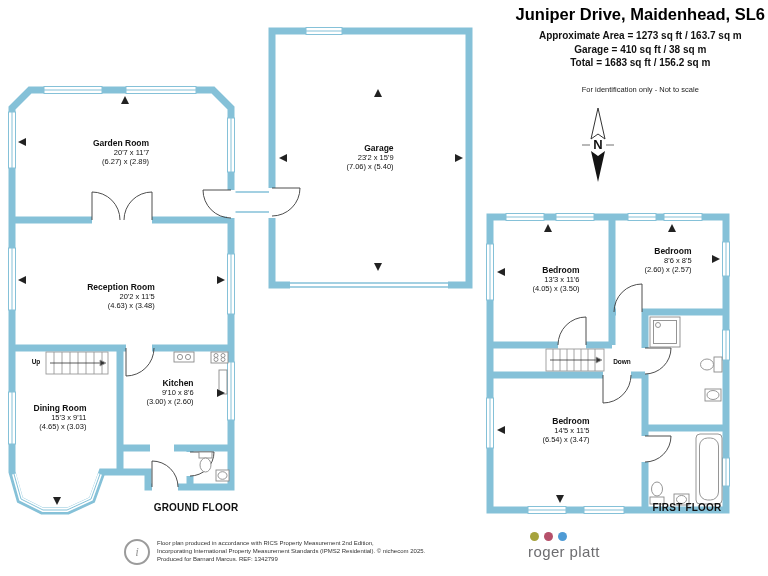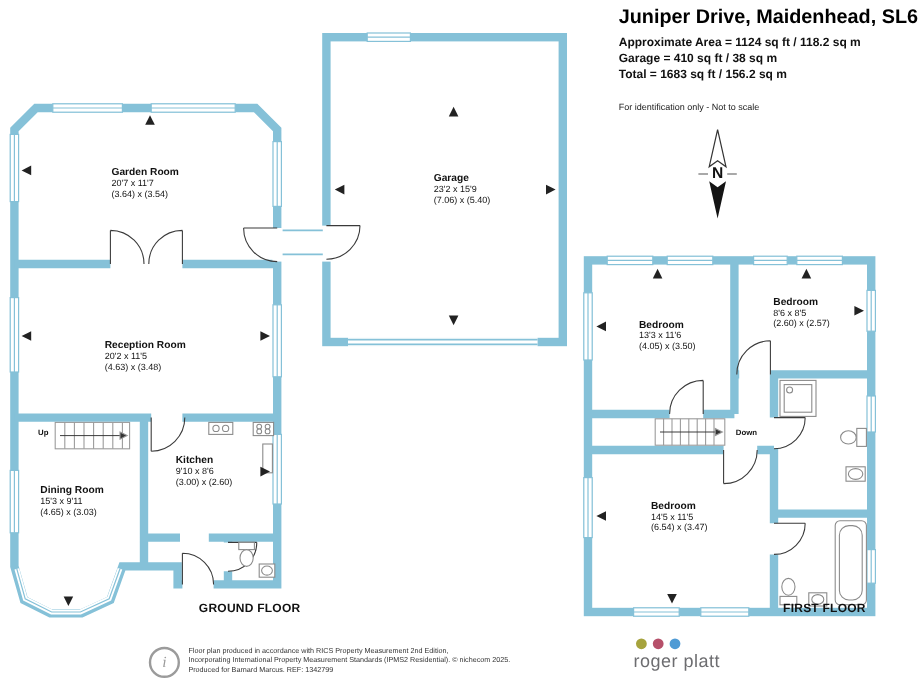--- a/index.html
+++ b/index.html
@@ -21,28 +21,28 @@
   .stair  { fill:none; stroke:#9a9a9a; stroke-width:0.9; }
   .sarrow { stroke:#333; stroke-width:0.8; fill:none; }
   .shead  { fill:#333; }
   .fix    { fill:#fff; stroke:#8a8a8a; stroke-width:0.9; }
   .dim    { fill:#222; }
   .cmp-o  { fill:#fff; stroke:#333; stroke-width:1; }
   .cmp-s  { fill:#141414; }
   .cmp-l  { stroke:#333; stroke-width:0.7; }
 
   
-  .header { position:absolute; top:5px; right:3px; text-align:left; }
+  .header { position:absolute; top:5px; right:3px; text-align:center; }
   .title  { font-size:16.5px; font-weight:bold; color:#000; }
   .area-lines { margin-top:5px; }
   .area-line  { font-size:10px; font-weight:bold; line-height:13.5px; }
   .note   { font-size:7.5px; margin-top:15px; color:#222; }
 
   
-  .room-label { position:absolute; transform:translate(-50%,-50%); text-align:left; white-space:nowrap; }
+  .room-label { position:absolute; transform:translate(-50%,-50%); text-align:right; white-space:nowrap; }
   .room-label .rname { font-size:8.5px; font-weight:bold; line-height:10px; }
   .room-label .rdim  { font-size:7.5px; line-height:9px; }
   .floor-label  { position:absolute; transform:translateX(-50%); font-size:10px; font-weight:bold; letter-spacing:.2px; }
   .stairs-label { position:absolute; transform:translate(-50%,-50%); font-size:6.5px; font-weight:bold; }
   .compass-n    { position:absolute; transform:translate(-50%,-50%); font-size:13px; font-weight:bold; }
 
   
   .footer-icon { position:absolute; left:124px; top:539px; width:26px; height:26px; border:2px solid #9b9b9b;
                  border-radius:50%; color:#9b9b9b; font-size:13px; display:flex; align-items:center; justify-content:center;
                  font-style:italic; font-family:"Liberation Serif", serif; }
@@ -321,50 +321,50 @@
       <line class="cmp-l" x1="582" y1="145" x2="590" y2="145"></line>
       <line class="cmp-l" x1="606" y1="145" x2="614" y2="145"></line>
       <polygon class="cmp-o" points="598,108 605,139 598,134 591,139"></polygon>
       <polygon class="cmp-s" points="598,182 605,151 598,156 591,151"></polygon>
     </g>
   </svg>
 
   <div class="header">
     <div class="title">Juniper Drive, Maidenhead, SL6</div>
     <div class="area-lines">
-      <div class="area-line">Approximate Area = 1124 sq ft / 118.2 sq m</div>
+      <div class="area-line">Approximate Area = 1273 sq ft / 163.7 sq m</div>
       <div class="area-line">Garage = 410 sq ft / 38 sq m</div>
       <div class="area-line">Total = 1683 sq ft / 156.2 sq m</div>
     </div>
     <div class="note">For identification only - Not to scale</div>
   </div>
 
   <div class="compass-n" style="left:598px; top:144px;">N</div>
 
   <div class="room-label" style="left:121px; top:152px;">
     <div class="rname">Garden Room</div>
     <div class="rdim">20'7 x 11'7</div>
-    <div class="rdim">(3.64) x (3.54)</div>
+    <div class="rdim">(6.27) x (2.89)</div>
   </div>
   <div class="room-label" style="left:121px; top:296px;">
     <div class="rname">Reception Room</div>
     <div class="rdim">20'2 x 11'5</div>
     <div class="rdim">(4.63) x (3.48)</div>
   </div>
   <div class="room-label" style="left:170px; top:392px;">
     <div class="rname">Kitchen</div>
     <div class="rdim">9'10 x 8'6</div>
     <div class="rdim">(3.00) x (2.60)</div>
   </div>
   <div class="room-label" style="left:60px; top:417px;">
     <div class="rname">Dining Room</div>
     <div class="rdim">15'3 x 9'11</div>
     <div class="rdim">(4.65) x (3.03)</div>
   </div>
-  <div class="room-label" style="left:370px; top:157px;margin-left:15px;">
+  <div class="room-label" style="left:370px; top:157px;">
     <div class="rname">Garage</div>
     <div class="rdim">23'2 x 15'9</div>
     <div class="rdim">(7.06) x (5.40)</div>
   </div>
   <div class="room-label" style="left:556px; top:279px;">
     <div class="rname">Bedroom</div>
     <div class="rdim">13'3 x 11'6</div>
     <div class="rdim">(4.05) x (3.50)</div>
   </div>
   <div class="room-label" style="left:668px; top:260px;">
@@ -374,21 +374,21 @@
   </div>
   <div class="room-label" style="left:566px; top:430px;">
     <div class="rname">Bedroom</div>
     <div class="rdim">14'5 x 11'5</div>
     <div class="rdim">(6.54) x (3.47)</div>
   </div>
 
   <div class="stairs-label" style="left:36px; top:361px;">Up</div>
   <div class="stairs-label" style="left:622px; top:361px;">Down</div>
 
-  <div class="floor-label" style="left:208px; top:502px;">GROUND FLOOR</div>
+  <div class="floor-label" style="left:196px; top:502px;">GROUND FLOOR</div>
   <div class="floor-label" style="left:687px; top:502px;">FIRST FLOOR</div>
 
   <div class="footer-icon">i</div>
   <div class="disclaimer">
     <div>Floor plan produced in accordance with RICS Property Measurement 2nd Edition,</div>
     <div>Incorporating International Property Measurement Standards (IPMS2 Residential). © nichecom 2025.</div>
     <div>Produced for Barnard Marcus.  REF:  1342799</div>
   </div>
   <div class="brand">
     <div class="dots">

